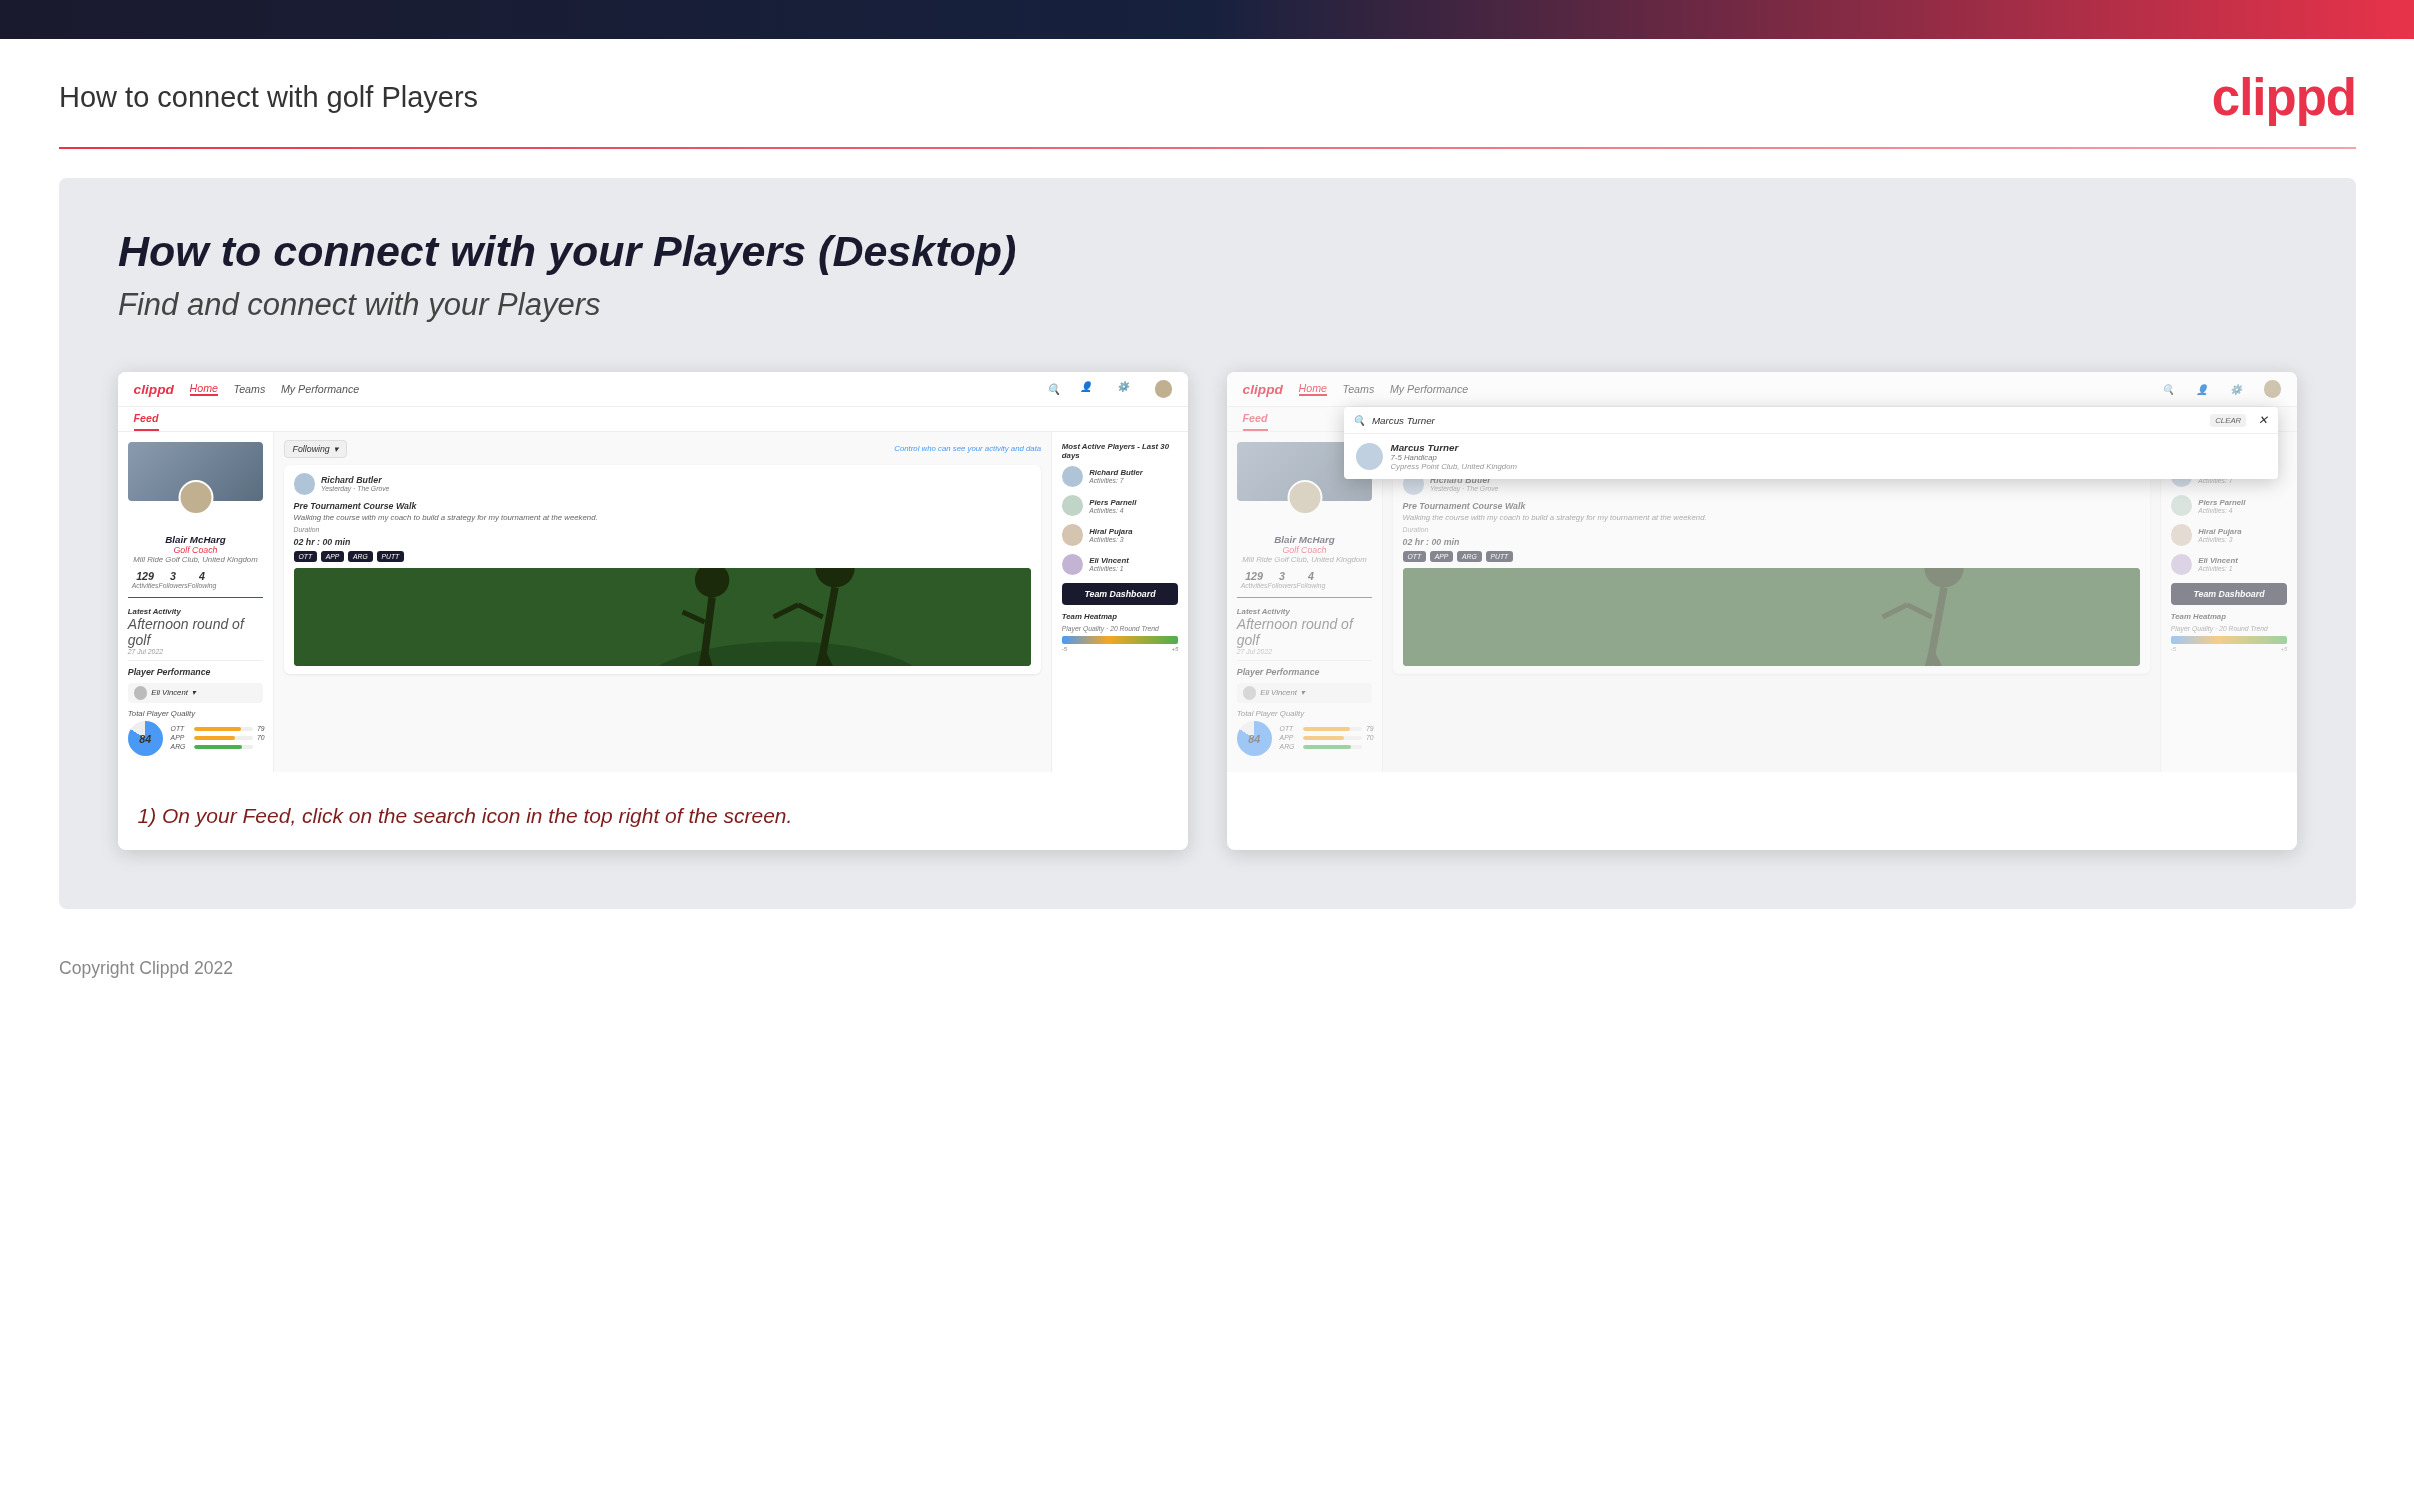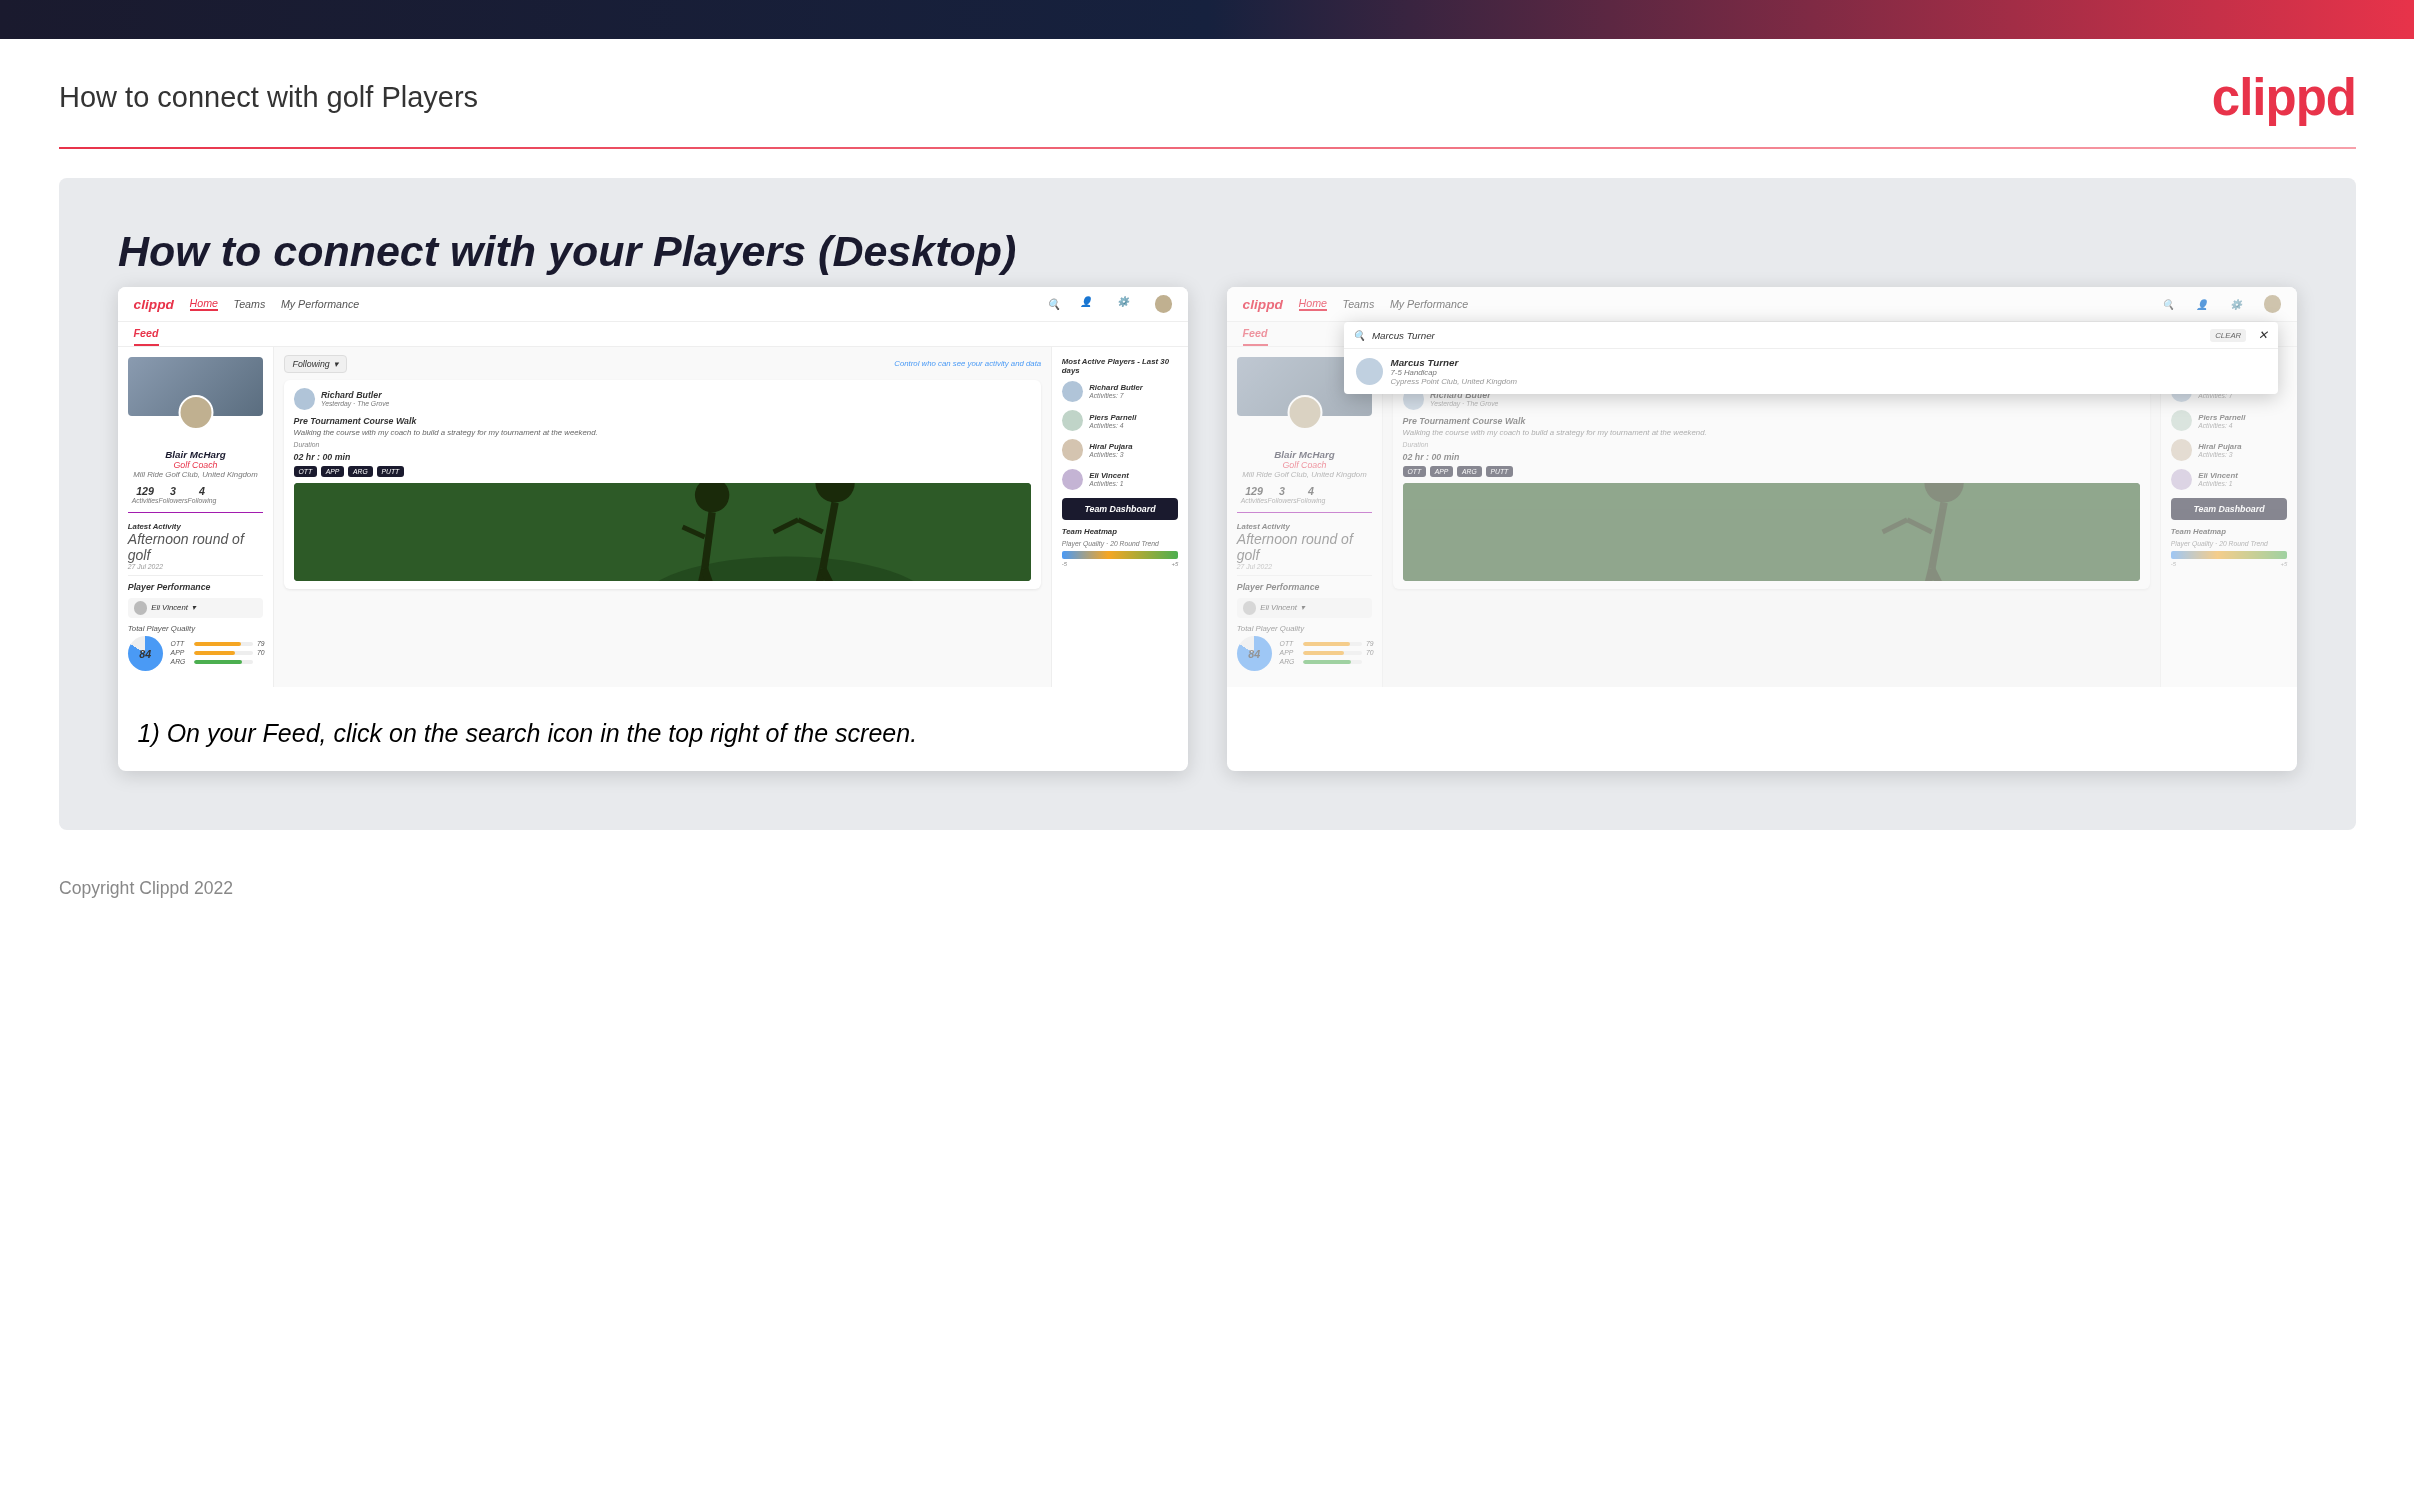--- a/index.html
+++ b/index.html
@@ -488,22 +488,22 @@
       color: #999;
     }
 
     .relative-container {
       position: relative;
     }
 
     
     .step-desc {
       padding: 29px 19.5px 19.5px 19.5px;
-      font-size: 25px;
-      color: #000000;
+      font-size: 21px;
+      color: #7f1d1d;
       line-height: 1.4;
     }
 
     
     .footer {
       padding: 19.5px 59px;
       font-size: 17.6px;
       color: #888;
     }
   </style>
@@ -514,20 +514,21 @@
 
 <div class="header">
   <span class="header-title">How to connect with golf Players</span>
   <span class="logo">clippd</span>
 </div>
 
 <div class="divider"></div>
 
 <div class="main-content">
   <div class="main-title">How to connect with your Players (Desktop)</div>
+  <div class="main-subtitle">Find and connect with your Players</div>
 
   <div class="screenshots-row">
 
     <div class="screenshot-container">
       <div class="app-ui">
 
         <div class="app-nav">
           <span class="app-nav-logo">clippd</span>
           <span class="app-nav-item active">Home</span>
           <span class="app-nav-item">Teams</span>

